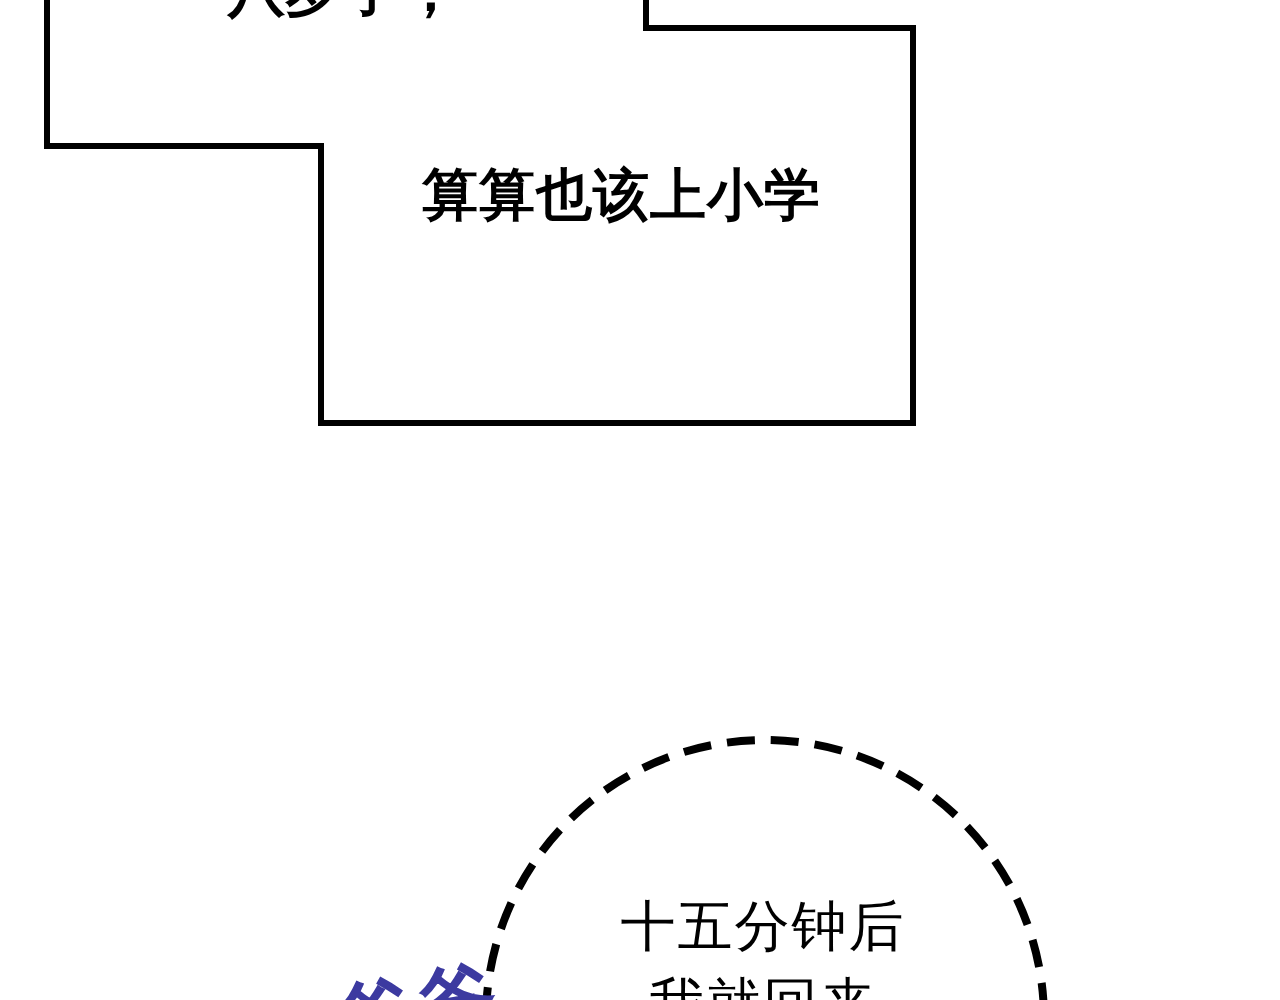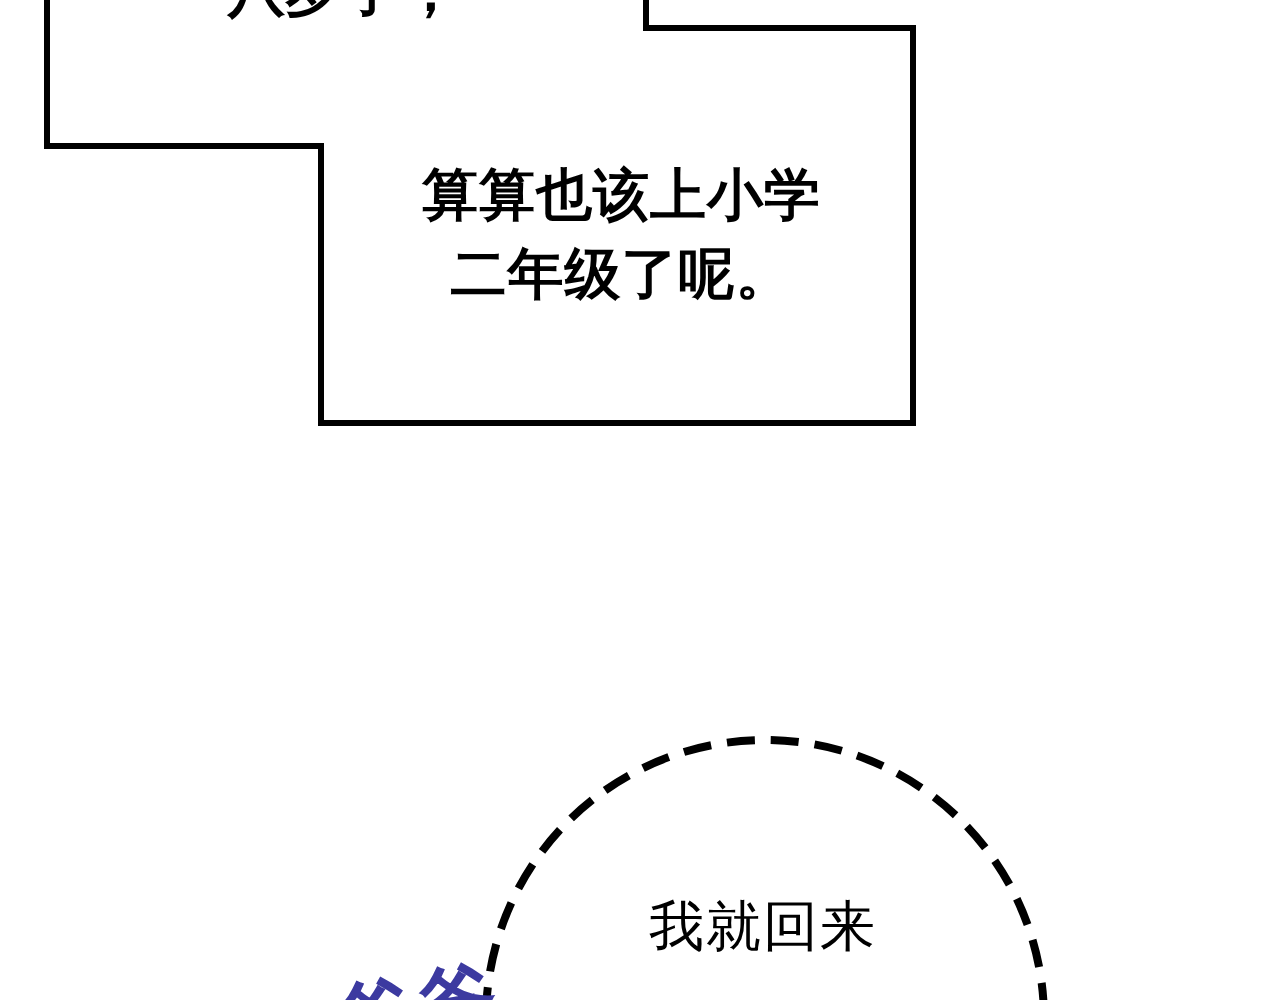--- a/index.html
+++ b/index.html
@@ -75,22 +75,22 @@
 
     <path d="M 47,-12 L 47,146 L 321,146 L 321,423 L 913,423 L 913,28 L 646,28 L 646,-12 Z" fill="#ffffff" stroke="#000000" stroke-width="6" stroke-linejoin="miter"></path>
 
     <circle cx="765" cy="1019" r="279" fill="#ffffff" stroke="#000000" stroke-width="8" stroke-dasharray="28 16"></circle>
   </svg>
 
   <div class="txt top-text">八岁了，</div>
 
   <div class="txt main-text">
     <div>算算也该上小学</div>
-    <div>二年级了呢。</div>
   </div>
 
   <div class="txt dashed-text">
+    <div>十五分钟后</div>
     <div>我就回来</div>
   </div>
 
   <div class="txt blue-sfx">爸爸</div>
 
 </div>
 
 </body></html>

